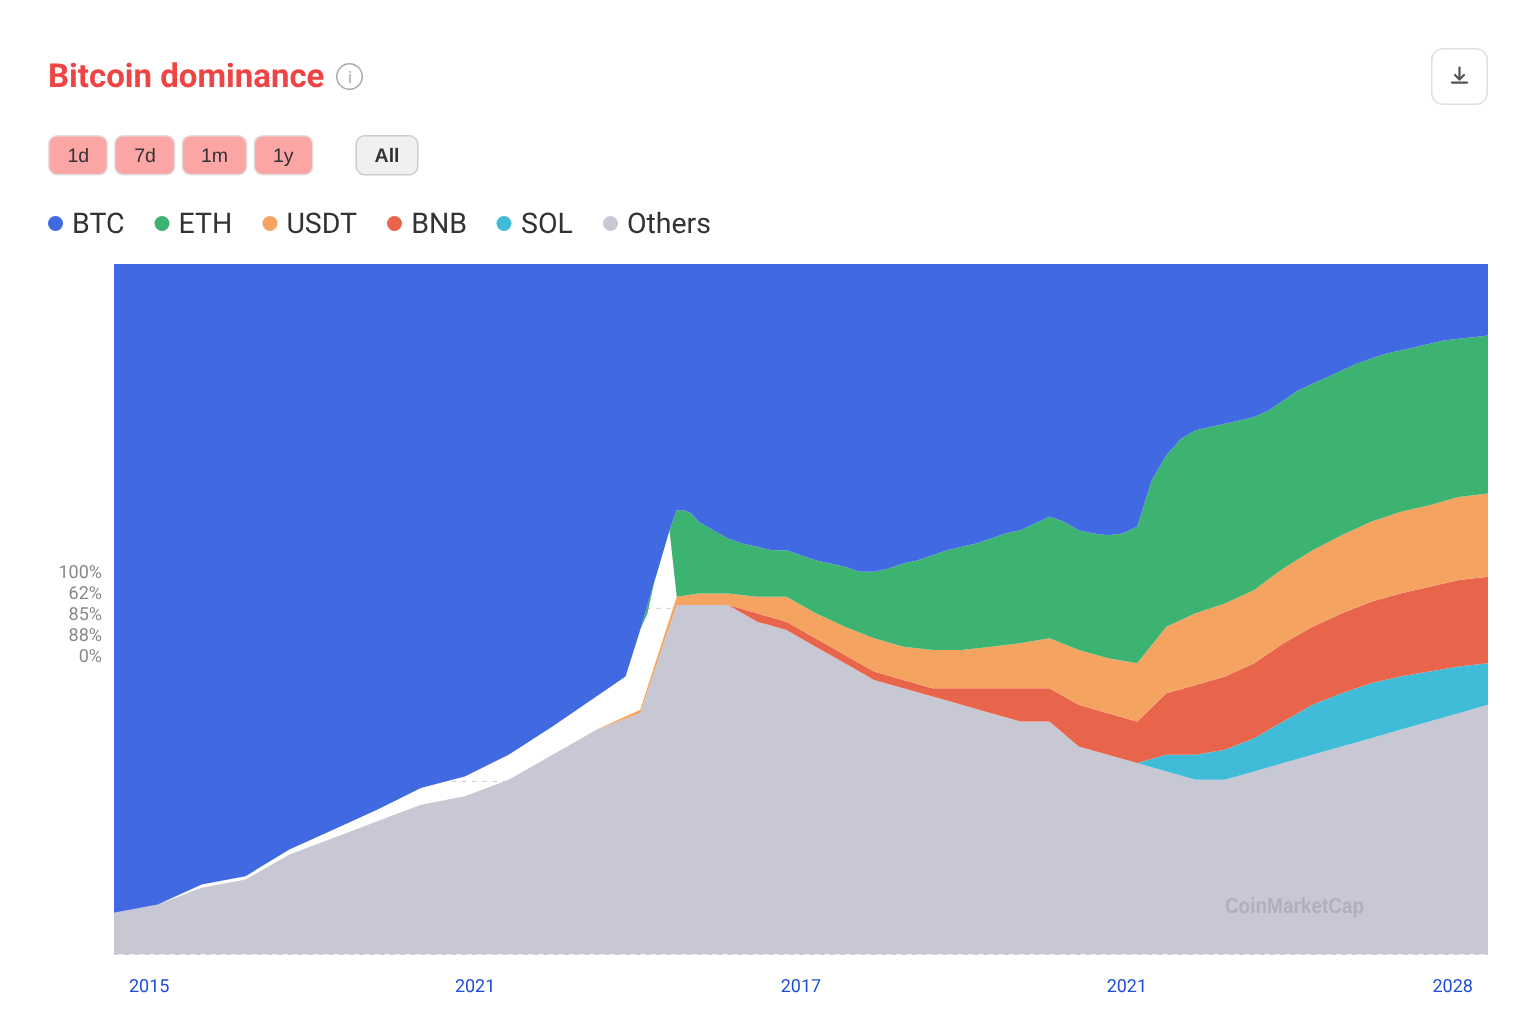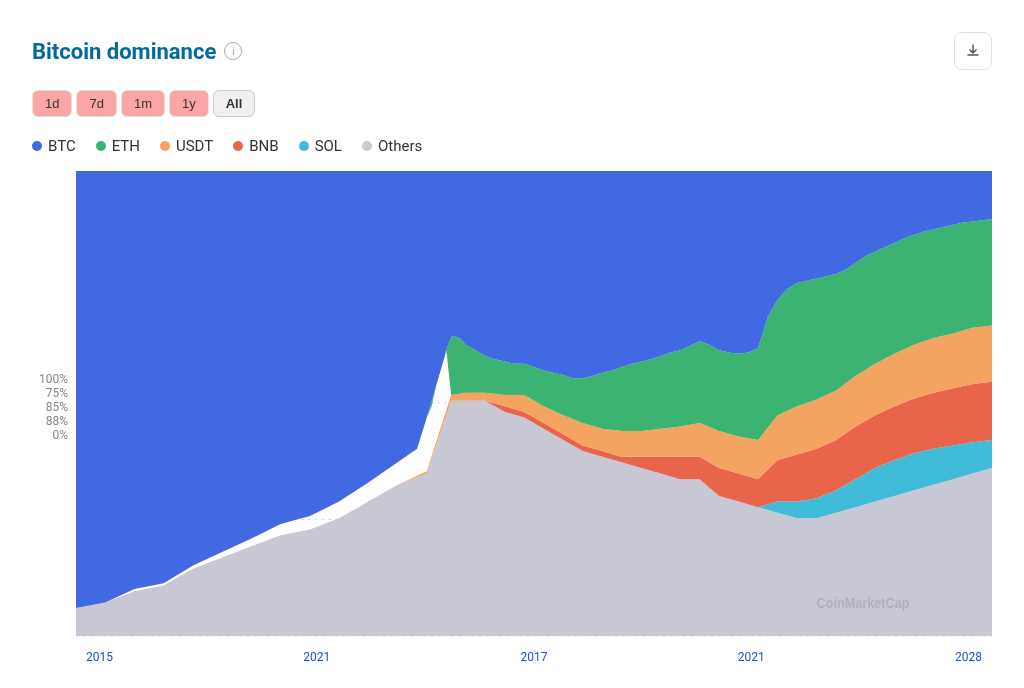--- a/index.html
+++ b/index.html
@@ -25,21 +25,21 @@
       margin-bottom: 20px;
     }
     .title-area {
       display: flex;
       align-items: center;
       gap: 8px;
     }
     .page-title {
       font-size: 22px;
       font-weight: 700;
-      color: #0369a1;
+      color: #ef4444;
     }
     .info-icon {
       width: 18px;
       height: 18px;
       border: 1.5px solid #aaa;
       border-radius: 50%;
       display: flex;
       align-items: center;
       justify-content: center;
       font-size: 11px;
@@ -58,20 +58,21 @@
       font-size: 13px;
       font-weight: 500;
       cursor: pointer;
       background: #fca5a5;
       color: #333;
     }
     .time-btn.active {
       background: #f0f0f0;
       font-weight: 600;
       border-color: #ccc;
+      margin-left: 24px;
     }
     .download-btn {
       width: 38px;
       height: 38px;
       border: 1px solid #e0e0e0;
       border-radius: 8px;
       display: flex;
       align-items: center;
       justify-content: center;
       cursor: pointer;
@@ -83,21 +84,21 @@
       display: flex;
       align-items: center;
       gap: 20px;
       margin-bottom: 16px;
       flex-wrap: wrap;
     }
     .legend-item {
       display: flex;
       align-items: center;
       gap: 6px;
-      font-size: 15px;
+      font-size: 19px;
       color: #333;
     }
     .legend-dot {
       width: 10px;
       height: 10px;
       border-radius: 50%;
     }
     .chart-area {
       flex: 1;
       position: relative;
@@ -189,21 +190,21 @@
     </div>
     <div class="legend-item">
       <div class="legend-dot" style="background:#c8c8d4"></div>
       <span>Others</span>
     </div>
   </div>
 
   <div class="chart-area">
     <div class="y-axis">
       <span class="y-label">100%</span>
-      <span class="y-label">75%</span>
+      <span class="y-label">62%</span>
       <span class="y-label">85%</span>
       <span class="y-label">88%</span>
       <span class="y-label">0%</span>
     </div>
     <div class="chart-inner">
       <svg class="chart-svg" viewBox="0 0 940 440" preserveAspectRatio="none" xmlns="http://www.w3.org/2000/svg">
         <defs>
           <clipPath id="chartClip">
             <rect x="0" y="0" width="940" height="415"></rect>
           </clipPath>

